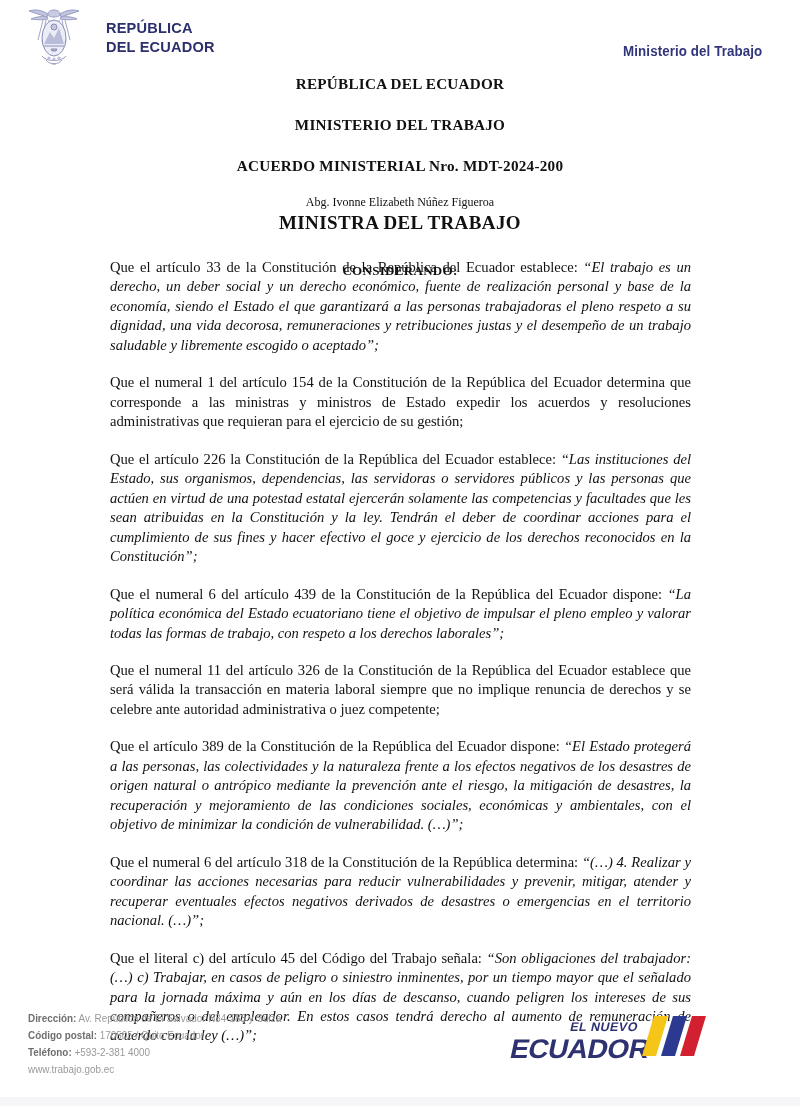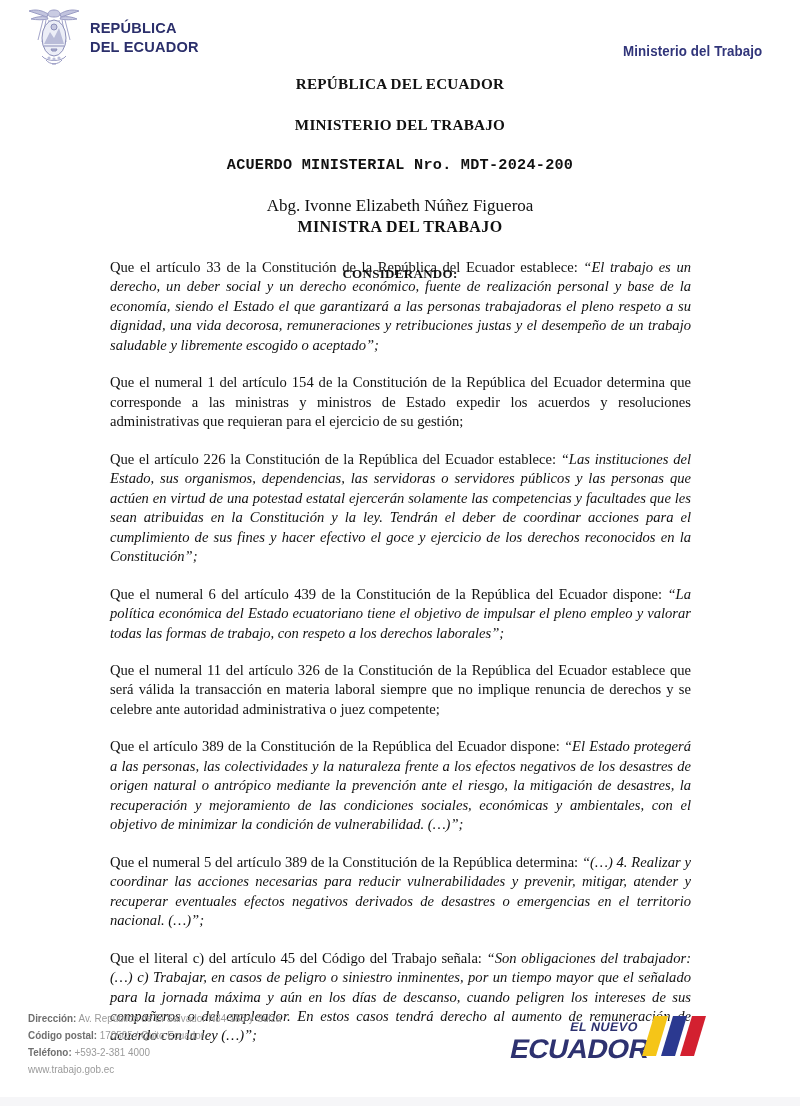--- a/index.html
+++ b/index.html
@@ -29,21 +29,21 @@
     left: 0;
     width: 800px;
     height: 76px;
   }
   .brand-block {
     position: absolute;
     left: 26px;
     top: 6px;
     display: flex;
     align-items: center;
-    gap: 8px;
+    gap: 24px;
     justify-content: center;
   }
   .coat-of-arms {
     width: 56px;
     height: 64px;
     display: block;
   }
   .brand-text {
     font-family: "Liberation Sans", "DejaVu Sans", sans-serif;
     font-weight: bold;
@@ -77,29 +77,29 @@
     width: 580px;
     text-align: center;
   }
   .title-line {
     font-weight: bold;
     font-size: 15.2px;
     letter-spacing: 0.25px;
     margin: 0 0 22px 0;
     line-height: 1.25;
   }
-  .title-line.tight { margin-bottom: 20px; font-family: Liberation Mono, monospace; }
+  .title-line.tight { margin-bottom: 20px; }
   .signer-name {
-    font-size: 17px;
+    font-size: 12px;
     font-weight: normal;
     margin: 0;
     line-height: 1.3;
   }
   .signer-role {
-    font-size: 16px;
+    font-size: 19px;
     font-weight: bold;
     letter-spacing: 0.4px;
     margin: 0 0 28px 0;
     line-height: 1.3;
   }
   .considerando {
     font-weight: bold;
     font-size: 13px;
     letter-spacing: 0.3px;
     margin: 0 0 22px 0;
@@ -235,21 +235,21 @@
     <p class="para">
       <span>Que el numeral 6 del artículo 439 de la Constitución de la República del Ecuador dispone: </span><span class="quote">“La política económica del Estado ecuatoriano tiene el objetivo de impulsar el pleno empleo y valorar todas las formas de trabajo, con respeto a los derechos laborales”;</span>
     </p>
     <p class="para">
       <span>Que el numeral 11 del artículo 326 de la Constitución de la República del Ecuador establece que será válida la transacción en materia laboral siempre que no implique renuncia de derechos y se celebre ante autoridad administrativa o juez competente;</span><span class="quote"></span>
     </p>
     <p class="para">
       <span>Que el artículo 389 de la Constitución de la República del Ecuador dispone: </span><span class="quote">“El Estado protegerá a las personas, las colectividades y la naturaleza frente a los efectos negativos de los desastres de origen natural o antrópico mediante la prevención ante el riesgo, la mitigación de desastres, la recuperación y mejoramiento de las condiciones sociales, económicas y ambientales, con el objetivo de minimizar la condición de vulnerabilidad. (…)”;</span>
     </p>
     <p class="para">
-      <span>Que el numeral 5 del artículo 389 de la Constitución de la República determina: </span><span class="quote">“(…) 4. Realizar y coordinar las acciones necesarias para reducir vulnerabilidades y prevenir, mitigar, atender y recuperar eventuales efectos negativos derivados de desastres o emergencias en el territorio nacional. (…)”;</span>
+      <span>Que el numeral 6 del artículo 318 de la Constitución de la República determina: </span><span class="quote">“(…) 4. Realizar y coordinar las acciones necesarias para reducir vulnerabilidades y prevenir, mitigar, atender y recuperar eventuales efectos negativos derivados de desastres o emergencias en el territorio nacional. (…)”;</span>
     </p>
     <p class="para">
       <span>Que el literal c) del artículo 45 del Código del Trabajo señala: </span><span class="quote">“Son obligaciones del trabajador: (…) c) Trabajar, en casos de peligro o siniestro inminentes, por un tiempo mayor que el señalado para la jornada máxima y aún en los días de descanso, cuando peligren los intereses de sus compañeros o del empleador. En estos casos tendrá derecho al aumento de remuneración de acuerdo con la ley (…)”;</span>
     </p>
   </div>
 
   <div class="doc-footer">
 
     <div class="footer-address">
       <div>

